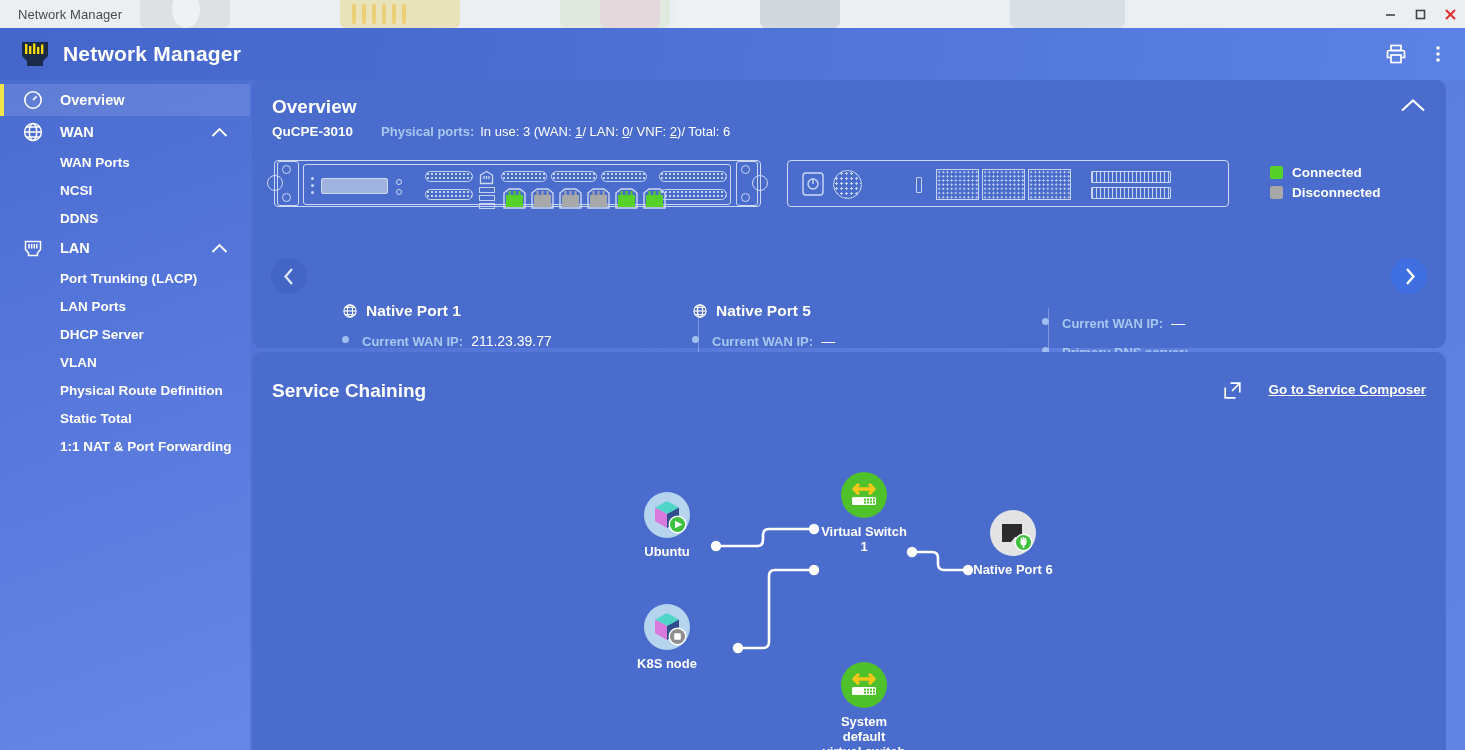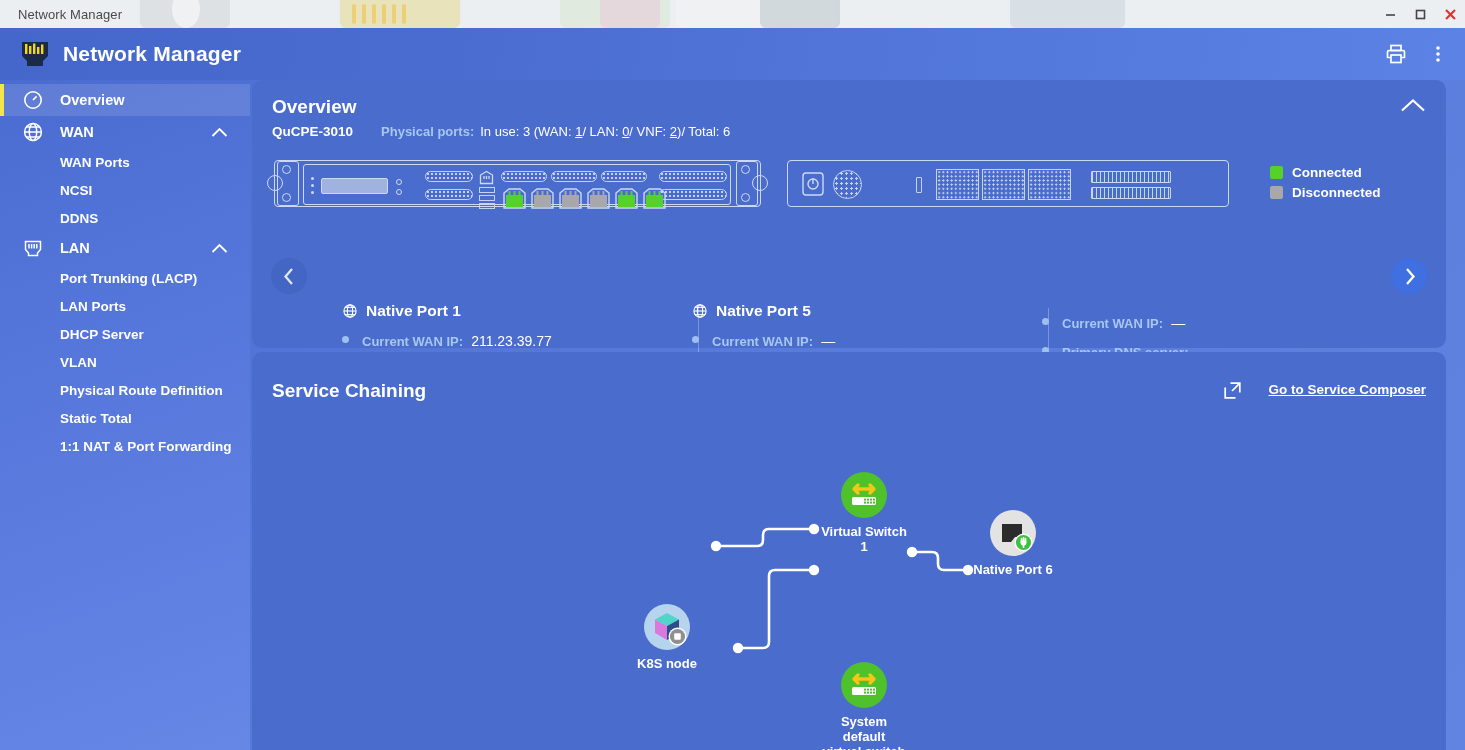--- a/index.html
+++ b/index.html
@@ -597,20 +597,34 @@
       <g fill="#ffffff">
         <circle cx="464" cy="194" r="5.2"></circle>
         <circle cx="562" cy="177" r="5.2"></circle>
         <circle cx="486" cy="296" r="5.2"></circle>
         <circle cx="562" cy="218" r="5.2"></circle>
         <circle cx="660" cy="200" r="5.2"></circle>
         <circle cx="716" cy="218" r="5.2"></circle>
       </g>
     </svg>
 
+    <div class="node" style="left:355px;top:140px;">
+      <div class="node-ico">
+        <svg width="46" height="46" viewBox="0 0 46 46">
+          <circle cx="23" cy="23" r="23" fill="#b7d4ee"></circle>
+          <path d="M23 9 L35 15.5 L23 22 L11 15.5 Z" fill="#4fd6c9"></path>
+          <path d="M11 15.5 L23 22 L23 36 L11 29 Z" fill="#d979dd"></path>
+          <path d="M35 15.5 L23 22 L23 36 L35 29 Z" fill="#2f4d8a"></path>
+          <circle cx="33.5" cy="32.5" r="9" fill="#ffffff"></circle>
+          <circle cx="33.5" cy="32.5" r="7.6" fill="#3fc13f"></circle>
+          <polygon points="31,28.8 38.3,32.5 31,36.2" fill="#ffffff"></polygon>
+        </svg>
+      </div>
+      <div class="node-label">Ubuntu</div>
+    </div>
 
     <div class="node" style="left:355px;top:252px;">
       <div class="node-ico">
         <svg width="46" height="46" viewBox="0 0 46 46">
           <circle cx="23" cy="23" r="23" fill="#b7d4ee"></circle>
           <path d="M23 9 L35 15.5 L23 22 L11 15.5 Z" fill="#4fd6c9"></path>
           <path d="M11 15.5 L23 22 L23 36 L11 29 Z" fill="#d979dd"></path>
           <path d="M35 15.5 L23 22 L23 36 L35 29 Z" fill="#2f4d8a"></path>
           <circle cx="33.5" cy="32.5" r="9" fill="#ffffff"></circle>
           <circle cx="33.5" cy="32.5" r="7.6" fill="#8f8f8f"></circle>

